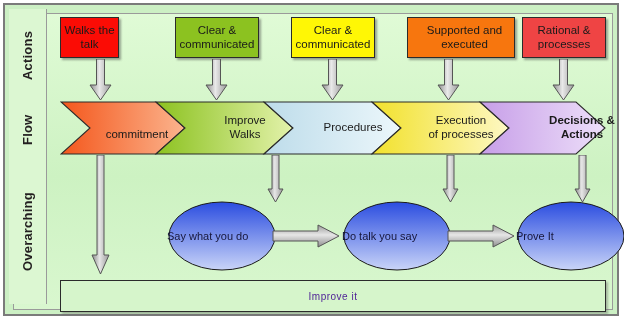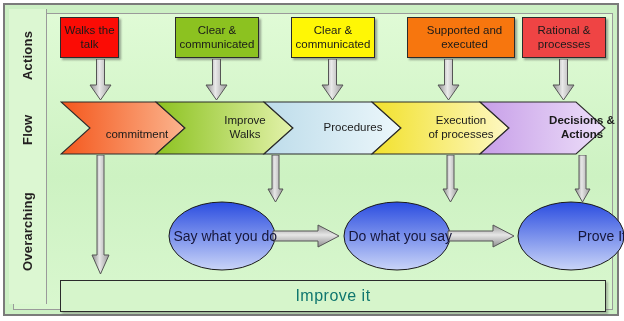--- a/index.html
+++ b/index.html
@@ -121,41 +121,41 @@
   .ellipse{
     position:absolute;
     width:110px;height:72px;
     display:flex;align-items:center;justify-content:center;
   }
   .el-say{left:117px;top:191px;}
   .el-do{left:292px;top:191px;}
   .el-prove{left:466px;top:191px;}
   .ellipse .el-txt{
     position:relative;z-index:2;
-    font-size:14px;color:#16163a;text-align:right;
+    font-size:11px;color:#16163a;text-align:left;
     width:100%;
   }
 
   
   .h-arrow{position:absolute;height:26px;width:68px;top:214px;}
   .ha-1{left:222px;}
   .ha-2{left:397px;}
 
   
   .improve-bar{
     position:absolute;left:10px;top:271px;
     width:546px;height:32px;
     box-sizing:border-box;
     border:1px solid #2b2b2b;
     background:#d6f5cb;
     display:flex;align-items:center;justify-content:center;
     box-shadow:2px 2px 2px rgba(90,90,90,.4);
   }
   .improve-txt{
-    font-size:16px;color:#0f766e;letter-spacing:.5px;
+    font-size:10px;color:#4c1d95;letter-spacing:.5px;
   }
 </style>
 </head>
 <body>
 
 <div id="diagram">
 
   <div class="outer-frame">
     <div class="inner-panel">
       <div class="band-gradient"></div>
@@ -337,21 +337,21 @@
         </linearGradient>
           </defs>
         <ellipse cx="55" cy="36" rx="53" ry="34" fill="url(#eg)" stroke="#1a1a1a" stroke-width="1"></ellipse>
       </svg>
       <span class="el-txt">Say what you do</span>
     </div>
     <div class="ellipse el-do">
       <svg width="110" height="72" viewBox="0 0 110 72" style="position:absolute;left:0;top:0;">
         <ellipse cx="55" cy="36" rx="53" ry="34" fill="url(#eg)" stroke="#1a1a1a" stroke-width="1"></ellipse>
       </svg>
-      <span class="el-txt">Do what you say</span>
+      <span class="el-txt">Do talk you say</span>
     </div>
     <div class="ellipse el-prove">
       <svg width="110" height="72" viewBox="0 0 110 72" style="position:absolute;left:0;top:0;">
         <ellipse cx="55" cy="36" rx="53" ry="34" fill="url(#eg)" stroke="#1a1a1a" stroke-width="1"></ellipse>
       </svg>
       <span class="el-txt">Prove It</span>
     </div>
 
     <div class="h-arrow ha-1">
       <svg width="68" height="26" viewBox="0 0 68 26">

